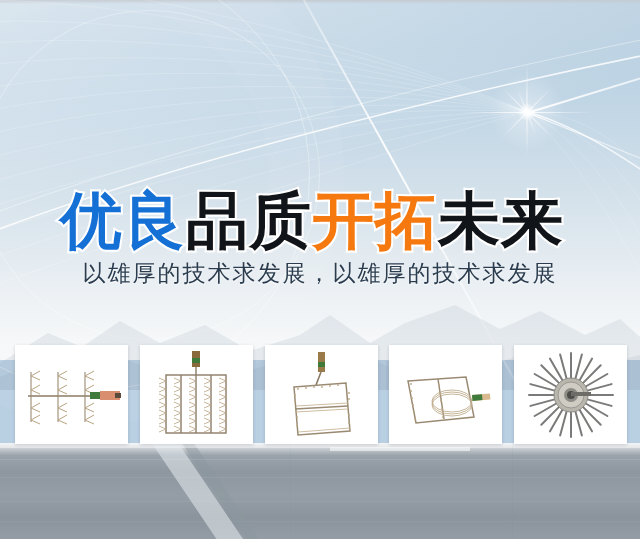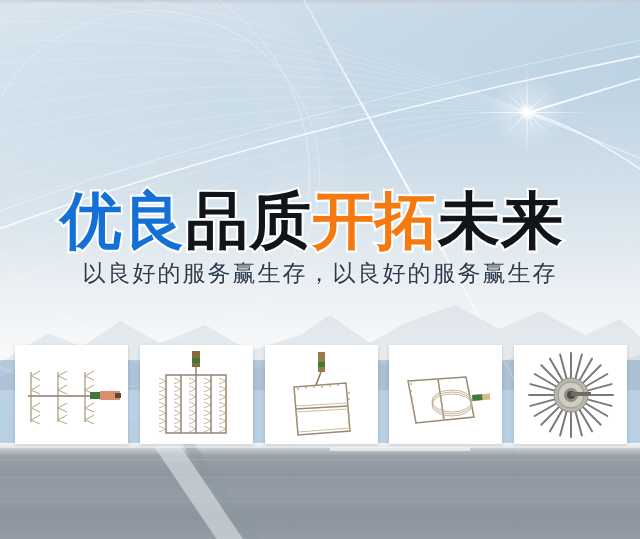--- a/index.html
+++ b/index.html
@@ -317,21 +317,21 @@
     <div class="vline" style="left:290px; opacity:0.22;"></div>
     <div class="vline" style="left:512px; opacity:0.22;"></div>
     <div class="streak" style="left:0; top:0; width:640px; height:5px; background:rgba(255,255,255,0.45);"></div>
     <div class="streak" style="left:330px; top:4px; width:140px; height:4px; background:rgba(255,255,255,0.55);"></div>
   </div>
 
   <div class="headline">
     <span class="hl-blue">优良</span><span class="hl-dark">品质</span><span class="hl-gap"></span><span class="hl-orange">开拓</span><span class="hl-dark">未来</span>
   </div>
 
-  <div class="subtitle">以良好的服务赢生存，以良好的服务赢生存</div>
+  <div class="subtitle">以雄厚的技术求发展，以雄厚的技术求发展</div>
 
   <div class="cards">
 
     <div class="card">
       <span>
         <svg width="108" height="86" viewBox="0 0 108 86">
           <g stroke="#8a7b66" stroke-width="1.5" fill="none">
             <line x1="10" y1="44" x2="82" y2="44"></line>
           </g>
           <g stroke="#9a8a72" stroke-width="1.1" fill="none">

